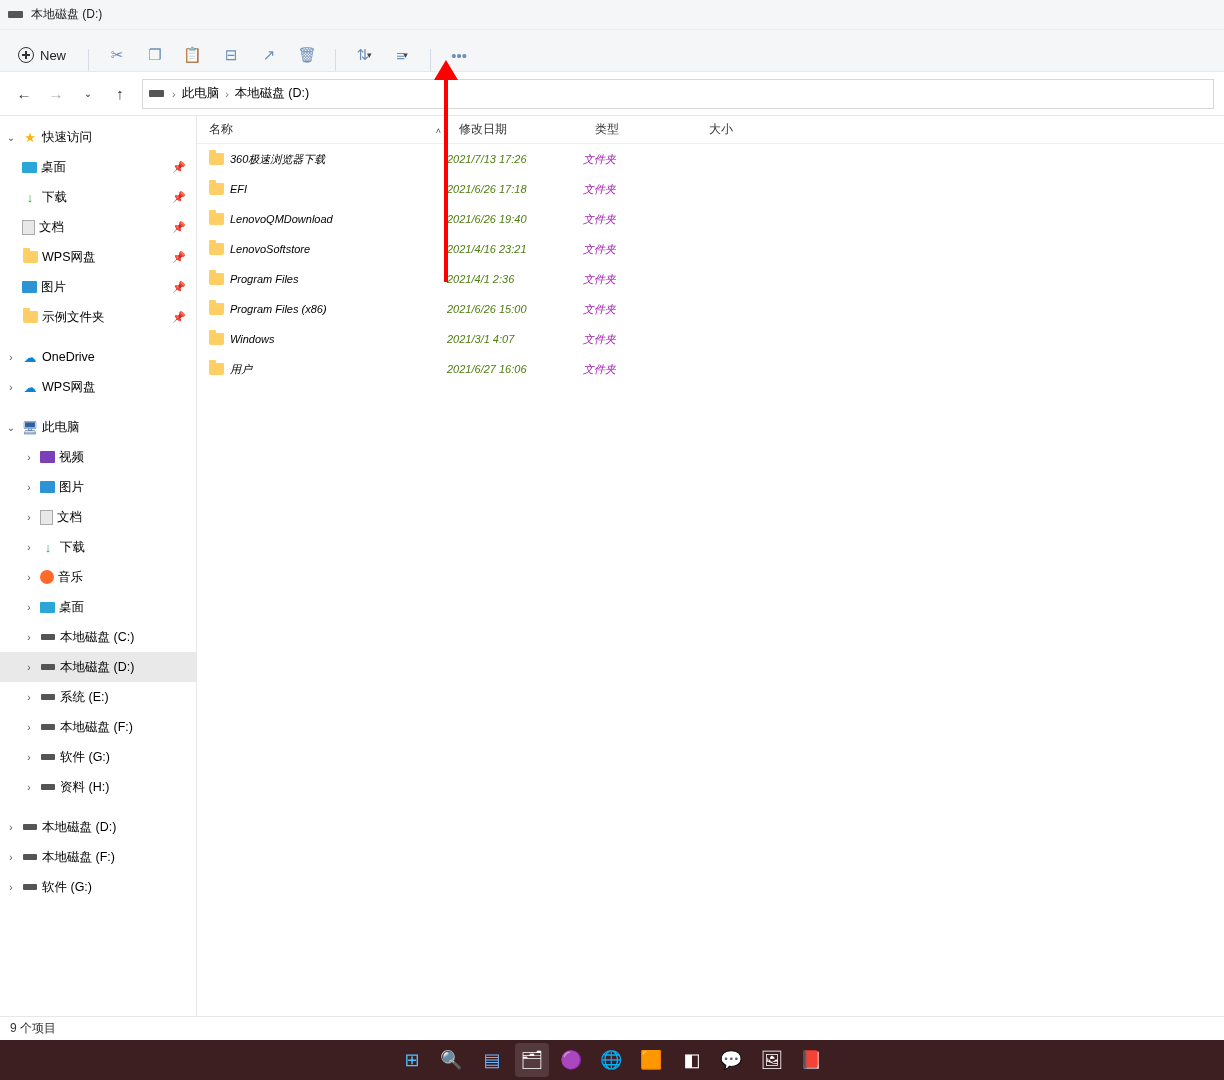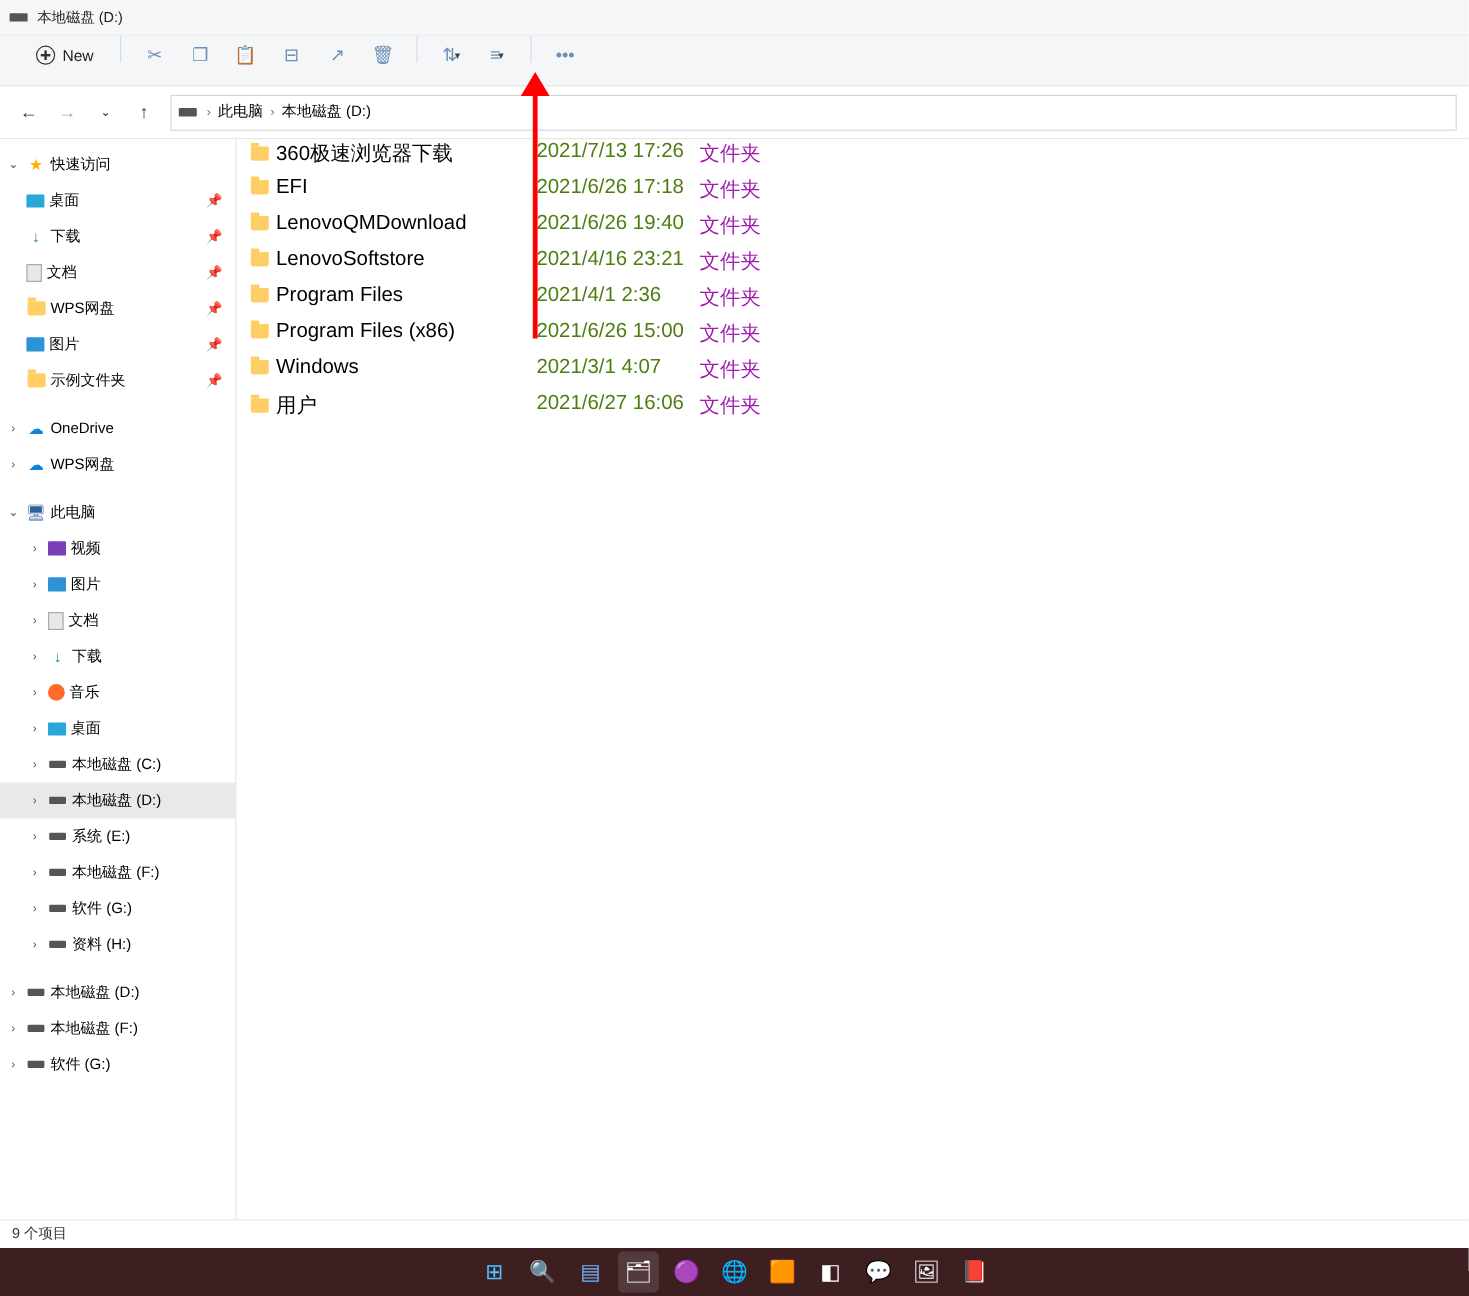--- a/index.html
+++ b/index.html
@@ -5,21 +5,21 @@
   * { box-sizing: border-box; }
   html,body { margin:0; padding:0; font-family: "Segoe UI","Microsoft YaHei",sans-serif; font-size:13px; color:#000; }
   body { width:1224px; height:1080px; background:#fff; overflow:hidden; position:relative; }
 
   
   .titlebar { height:30px; background:#f5f6f8; display:flex; align-items:center; padding:0 8px; border-bottom:1px solid #eceff2; }
   .titlebar .disk-icon { width:15px; height:7px; background:#555; margin-right:8px; border-radius:1px; }
   .titlebar .title { font-size:12px; color:#222; }
 
   
-  .toolbar { height:42px; background:#f5f6f8; display:flex; align-items:flex-start; padding:0 20px; gap:6px; border-bottom:1px solid #e5e8ec; }
+  .toolbar { height:42px; background:#f5f6f8; display:flex; align-items:flex-end; padding:0 8px; gap:6px; border-bottom:1px solid #e5e8ec; }
   .tb-btn { height:32px; min-width:32px; display:flex; align-items:center; justify-content:center; border-radius:4px; color:#5b7ea7; }
   .tb-new { padding:0 10px; gap:6px; color:#222; }
   .tb-new .plus { width:16px; height:16px; border:1.3px solid #333; border-radius:50%; position:relative; }
   .tb-new .plus::before,.tb-new .plus::after { content:""; position:absolute; background:#333; }
   .tb-new .plus::before { width:8px; height:1.3px; left:3px; top:6.3px; }
   .tb-new .plus::after { width:1.3px; height:8px; left:6.3px; top:3px; }
   .tb-sep { width:1px; height:22px; background:#d7dde4; margin:0 6px; }
   .tb-ico { font-size:15px; color:#6c8fb8; }
   .tb-chev { font-size:9px; color:#444; margin-left:-2px; }
 
@@ -54,21 +54,21 @@
   .colhead { height:28px; display:flex; align-items:center; font-size:12px; color:#333; border-bottom:1px solid #eee; position:relative; }
   .colhead > div { padding-left:12px; position:relative; }
   .col-name { width:250px; }
   .col-date { width:136px; }
   .col-type { width:114px; }
   .col-size { width:120px;}
   .col-name .sort { position:absolute; right:6px; top:5px; font-size:9px; color:#555; }
 
   
   .filelist { flex:1; }
-  .file-row { height:30px; display:flex; align-items:flex-start; font-size:17px; }
+  .file-row { height:30px; display:flex; align-items:center; font-size:11px;font-style:italic; }
   .file-row .fname { width:250px; display:flex; align-items:center; padding-left:12px; gap:6px; }
   .file-row .fdate { width:136px; color:#4d7c0f; }
   .file-row .ftype { width:114px; color:#a21caf; }
   .file-row .fsize { width:120px; color:#444; text-align:right; padding-right:30px; }
   .file-ico { width:15px; height:18px; border:1.2px solid #888; border-radius:2px; position:relative; }
   .file-ico::after{content:"";position:absolute;right:-1px;top:-1px;width:5px;height:5px;background:#fff;border-left:1.2px solid #888;border-bottom:1.2px solid #888;}
 
   
   .statusbar { height:24px; border-top:1px solid #e7e7e7; display:flex; align-items:center; padding:0 10px; font-size:12px; color:#333; }
 
@@ -304,20 +304,29 @@
          <span class="exp">›</span>
          <span class="ico">
             <span class="disk-mini"></span>
           </span>
          <span>软件 (G:)</span>
        </div>
       </div>
   </div>
 
   <div class="content">
+    <div class="colhead">
+      <div class="col-name">
+        <span>名称</span>
+        <span class="sort">˄</span>
+      </div>
+      <div class="col-date">修改日期</div>
+      <div class="col-type">类型</div>
+      <div class="col-size">大小</div>
+    </div>
     <div class="filelist" id="filelist">
         <div class="file-row">
          <div class="fname">
             <span class="folder-ico"></span>
             <span>360极速浏览器下载</span>
           </div>
          <div class="fdate">2021/7/13 17:26</div>
          <div class="ftype">文件夹</div>
          <div class="fsize"></div>
        </div>

